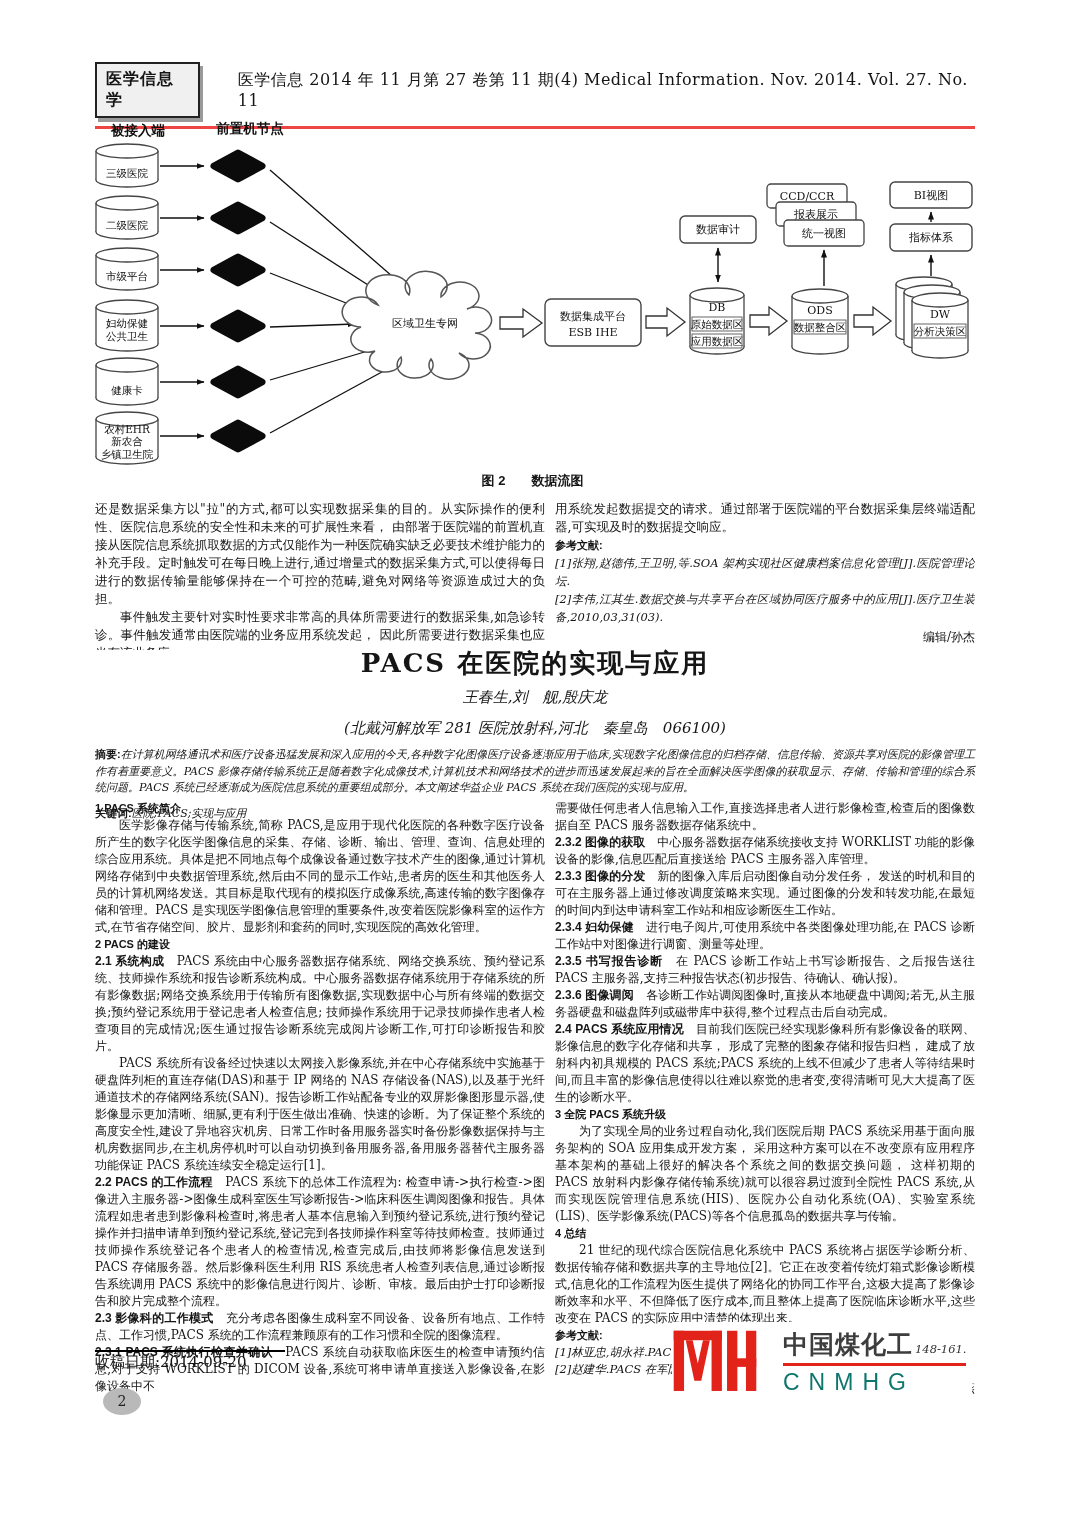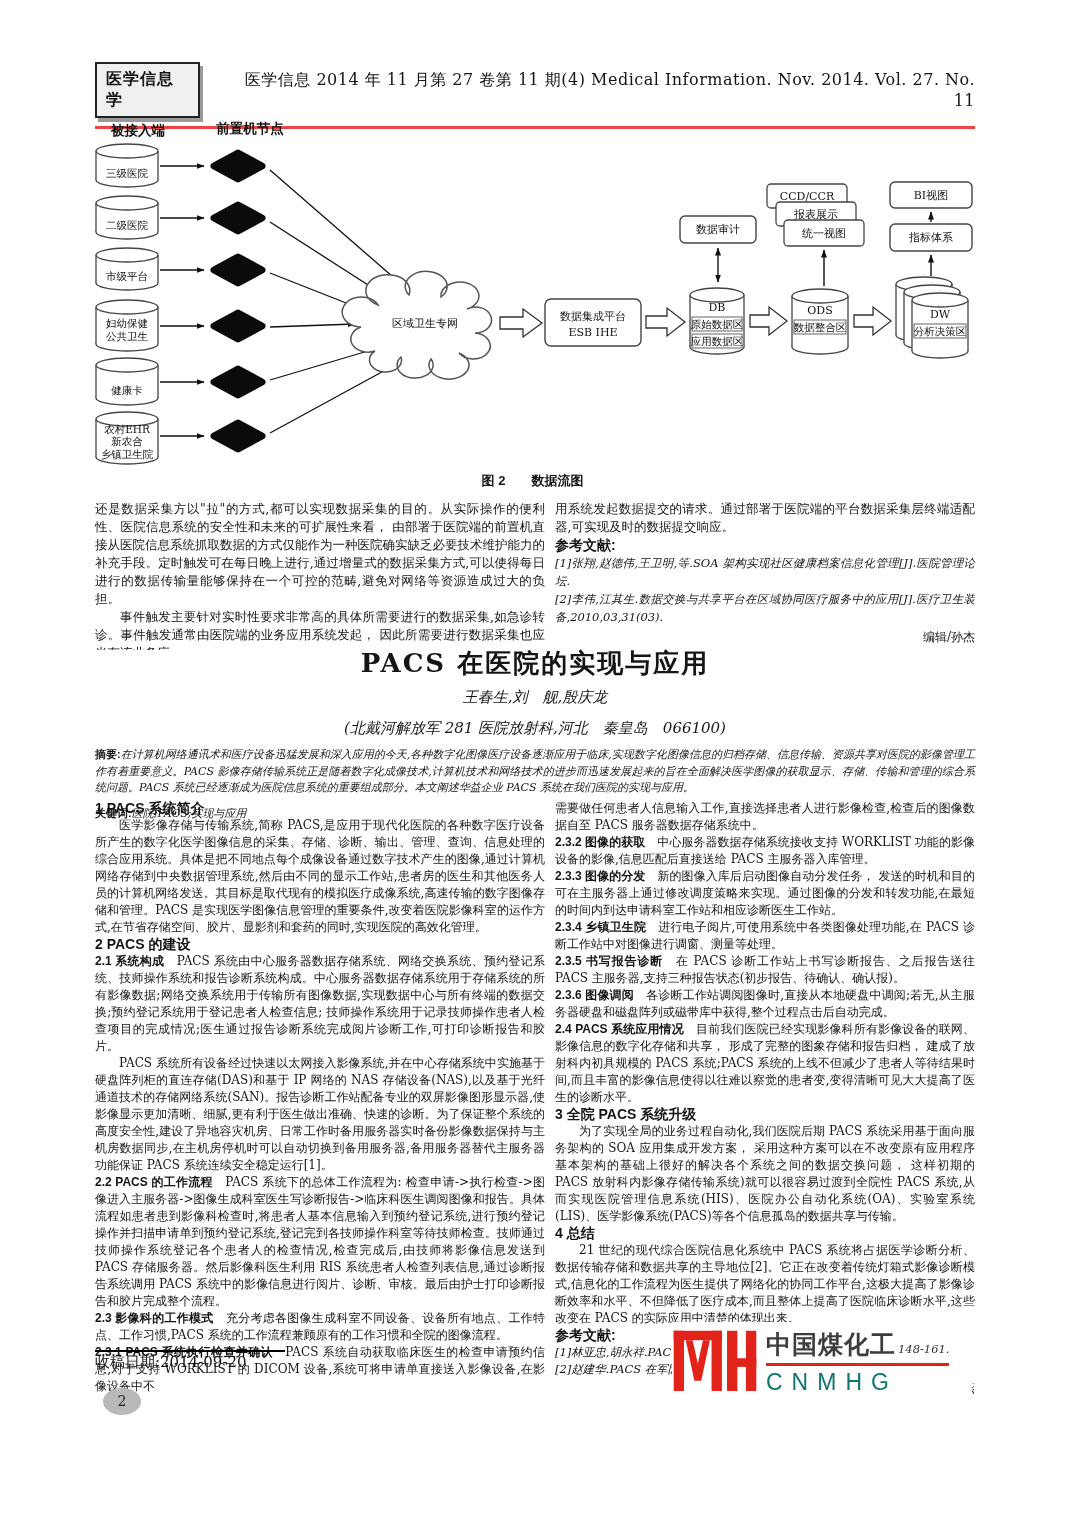--- a/index.html
+++ b/index.html
@@ -4,60 +4,60 @@
 <style>
   html,body{margin:0;padding:0;background:#888;}
   .page{position:relative;width:1072px;height:1516px;background:#fff;margin:0 auto;
         font-family:"DejaVu Serif","Liberation Serif",serif;color:#151515;overflow:hidden;}
   
   .header{position:absolute;left:95px;top:62px;width:880px;border-bottom:3px solid #ef4444;
           padding-bottom:8px;display:flex;align-items:center;}
   .badge{display:inline-block;border:2px solid #222;background:#f0f0f0;box-shadow:3px 4px 0 #9a9a9a;
          font-family:"Liberation Sans",sans-serif;font-weight:bold;font-size:16px;
          padding:5px 9px;letter-spacing:1px;}
-  .jline{margin-left:38px;font-size:16px;letter-spacing:.5px;text-align:right;}
+  .jline{margin-left:38px;font-size:16px;letter-spacing:.5px;}
   
   .figure{position:absolute;left:90px;top:118px;}
   .figure text{fill:#111;font-family:"DejaVu Serif","Liberation Serif",serif;font-size:10.5px;text-anchor:middle;}
   .figure text.hd{font-weight:bold;font-size:13.5px;}
   .figure text.bx{font-size:11px;}
   .fig-caption{position:absolute;left:90px;top:472px;width:885px;text-align:center;
                font-weight:bold;font-size:13px;font-family:"Liberation Sans",sans-serif;}
   
   .cols{position:absolute;left:95px;width:880px;display:flex;gap:10px;}
   .cols.prev{top:500px;height:150px;}
   .cols.body{top:800px;height:600px;}
   .col{overflow:hidden;}
   .colL{width:450px;}
   .colR{width:420px;}
   .cols.prev .col{font-size:12.5px;line-height:18px;}
   .cols.body .col{font-size:12px;line-height:17px;}
   .col p{margin:0;text-align:justify;}
   .col p.indent{text-indent:2em;}
-  .sec-head{font-family:"Liberation Sans",sans-serif;font-weight:bold;font-size:14px;}
+  .sec-head{font-family:"Liberation Sans",sans-serif;font-weight:bold;font-size:11px;}
   .body-par b{font-family:"Liberation Sans",sans-serif;font-weight:bold;font-size:12px;}
   .ref-line{font-style:italic;font-size:11.5px;}
   .editor-line{text-align:right !important;font-size:12px;padding-top:2px;}
   
   .art-head{position:absolute;left:95px;top:646px;width:880px;text-align:center;}
   .art-head h1{margin:0;font-size:26px;letter-spacing:2px;font-weight:bold;}
   .authors{margin-top:7px;font-size:15px;font-style:italic;}
   .affil{margin-top:12px;font-size:15px;font-style:italic;}
   .abstract,.keywords{margin:8px 0 0 0;text-align:justify;font-size:11px;line-height:16.5px;}
   .abstract span,.keywords span{font-style:italic;}
   .abstract b,.keywords b{font-style:normal;font-family:"Liberation Sans",sans-serif;font-size:11px;}
   
   .footnote{position:absolute;left:95px;top:1350px;width:450px;}
   .fn-rule{width:190px;border-top:2.5px solid #000;}
   .received{margin-top:1px;font-size:15px;}
   .page-num{position:absolute;left:8px;top:38px;width:38px;height:27px;border-radius:50%;
             background:#b9b9b9;text-align:center;line-height:27px;font-size:14px;color:#222;}
   
   .watermark{position:absolute;left:672px;top:1322px;width:300px;height:92px;background:#fff;
-             display:flex;align-items:flex-start;}
+             display:flex;align-items:flex-start;gap:17px;}
   .wm-right{margin-left:8px;padding-top:6px;}
   .wm-cn-row{display:flex;align-items:baseline;border-bottom:3px solid #e2231a;padding-bottom:2px;}
   .wm-cn{font-family:"Liberation Sans",sans-serif;font-weight:bold;font-size:25px;color:#3d3d3d;letter-spacing:1px;}
   .wm-tail{font-style:italic;font-size:11.5px;color:#333;margin-left:2px;}
   .wm-en{font-family:"Liberation Sans",sans-serif;font-size:23px;color:#0f766e;letter-spacing:9px;margin-top:3px;}
 </style>
 </head>
 <body>
 
 <div class="page">
@@ -280,21 +280,21 @@
         <p class="body-par"><b>2.1 系统构成　</b>PACS 系统由中心服务器数据存储系统、网络交换系统、预约登记系统、技师操作系统和报告诊断系统构成。中心服务器数据存储系统用于存储系统的所有影像数据;网络交换系统用于传输所有图像数据,实现数据中心与所有终端的数据交换;预约登记系统用于登记患者人检查信息; 技师操作系统用于记录技师操作患者人检查项目的完成情况;医生通过报告诊断系统完成阅片诊断工作,可打印诊断报告和胶片。</p>
         <p class="body-par indent">PACS 系统所有设备经过快速以太网接入影像系统,并在中心存储系统中实施基于硬盘阵列柜的直连存储(DAS)和基于 IP 网络的 NAS 存储设备(NAS),以及基于光纤通道技术的存储网络系统(SAN)。报告诊断工作站配备专业的双屏影像图形显示器,使影像显示更加清晰、细腻,更有利于医生做出准确、快速的诊断。为了保证整个系统的高度安全性,建设了异地容灾机房、日常工作时备用服务器实时备份影像数据保持与主机房数据同步,在主机房停机时可以自动切换到备用服务器,备用服务器替代主服务器功能保证 PACS 系统连续安全稳定运行[1]。</p>
         <p class="body-par"><b>2.2 PACS 的工作流程　</b>PACS 系统下的总体工作流程为: 检查申请-&gt;执行检查-&gt;图像进入主服务器-&gt;图像生成科室医生写诊断报告-&gt;临床科医生调阅图像和报告。具体流程如患者患到影像科检查时,将患者人基本信息输入到预约登记系统,进行预约登记操作并扫描申请单到预约登记系统,登记完到各技师操作科室等待技师检查。技师通过技师操作系统登记各个患者人的检查情况,检查完成后,由技师将影像信息发送到 PACS 存储服务器。然后影像科医生利用 RIS 系统患者人检查列表信息,通过诊断报告系统调用 PACS 系统中的影像信息进行阅片、诊断、审核。最后由护士打印诊断报告和胶片完成整个流程。</p>
         <p class="body-par"><b>2.3 影像科的工作模式　</b>充分考虑各图像生成科室不同设备、设备所有地点、工作特点、工作习惯,PACS 系统的工作流程兼顾原有的工作习惯和全院的图像流程。</p>
         <p class="body-par"><b>2.3.1 PACS 系统执行检查并确认　</b>PACS 系统自动获取临床医生的检查申请预约信息,对于支持 WORKLIST 的 DICOM 设备,系统可将申请单直接送入影像设备,在影像设备中不</p>
       </div>
     <div class="col colR">
         <p class="body-par">需要做任何患者人信息输入工作,直接选择患者人进行影像检查,检查后的图像数据自至 PACS 服务器数据存储系统中。</p>
         <p class="body-par"><b>2.3.2 图像的获取　</b>中心服务器数据存储系统接收支持 WORKLIST 功能的影像设备的影像,信息匹配后直接送给 PACS 主服务器入库管理。</p>
         <p class="body-par"><b>2.3.3 图像的分发　</b>新的图像入库后启动图像自动分发任务， 发送的时机和目的可在主服务器上通过修改调度策略来实现。通过图像的分发和转发功能,在最短的时间内到达申请科室工作站和相应诊断医生工作站。</p>
-        <p class="body-par"><b>2.3.4 乡镇卫生院　</b>进行电子阅片,可使用系统中各类图像处理功能,在 PACS 诊断工作站中对图像进行调窗、测量等处理。</p>
+        <p class="body-par"><b>2.3.4 妇幼保健　</b>进行电子阅片,可使用系统中各类图像处理功能,在 PACS 诊断工作站中对图像进行调窗、测量等处理。</p>
         <p class="body-par"><b>2.3.5 书写报告诊断　</b>在 PACS 诊断工作站上书写诊断报告、之后报告送往 PACS 主服务器,支持三种报告状态(初步报告、待确认、确认报)。</p>
         <p class="body-par"><b>2.3.6 图像调阅　</b>各诊断工作站调阅图像时,直接从本地硬盘中调阅;若无,从主服务器硬盘和磁盘阵列或磁带库中获得,整个过程点击后自动完成。</p>
         <p class="body-par"><b>2.4 PACS 系统应用情况　</b>目前我们医院已经实现影像科所有影像设备的联网、影像信息的数字化存储和共享， 形成了完整的图象存储和报告归档， 建成了放射科内初具规模的 PACS 系统;PACS 系统的上线不但减少了患者人等待结果时间,而且丰富的影像信息使得以往难以察觉的患者变,变得清晰可见大大提高了医生的诊断水平。</p>
         <p class="sec-head">3 全院 PACS 系统升级</p>
         <p class="body-par indent">为了实现全局的业务过程自动化,我们医院后期 PACS 系统采用基于面向服务架构的 SOA 应用集成开发方案， 采用这种方案可以在不改变原有应用程序基本架构的基础上很好的解决各个系统之间的数据交换问题， 这样初期的 PACS 放射科内影像存储传输系统)就可以很容易过渡到全院性 PACS 系统,从而实现医院管理信息系统(HIS)、医院办公自动化系统(OA)、实验室系统(LIS)、医学影像系统(PACS)等各个信息孤岛的数据共享与传输。</p>
         <p class="sec-head">4 总结</p>
         <p class="body-par indent">21 世纪的现代综合医院信息化系统中 PACS 系统将占据医学诊断分析、 数据传输存储和数据共享的主导地位[2]。它正在改变着传统灯箱式影像诊断模式,信息化的工作流程为医生提供了网络化的协同工作平台,这极大提高了影像诊断效率和水平、不但降低了医疗成本,而且整体上提高了医院临床诊断水平,这些改变在 PACS 的实际应用中清楚的体现出来。</p>
         <p class="sec-head">参考文献:</p>
         <p class="ref-line">[1]林亚忠,胡永祥.PACS 存储方案探讨[J].医疗卫生装备.2008.29(11):46-47.</p>
         <p class="ref-line">[2]赵建华.PACS 在军队中</p>

